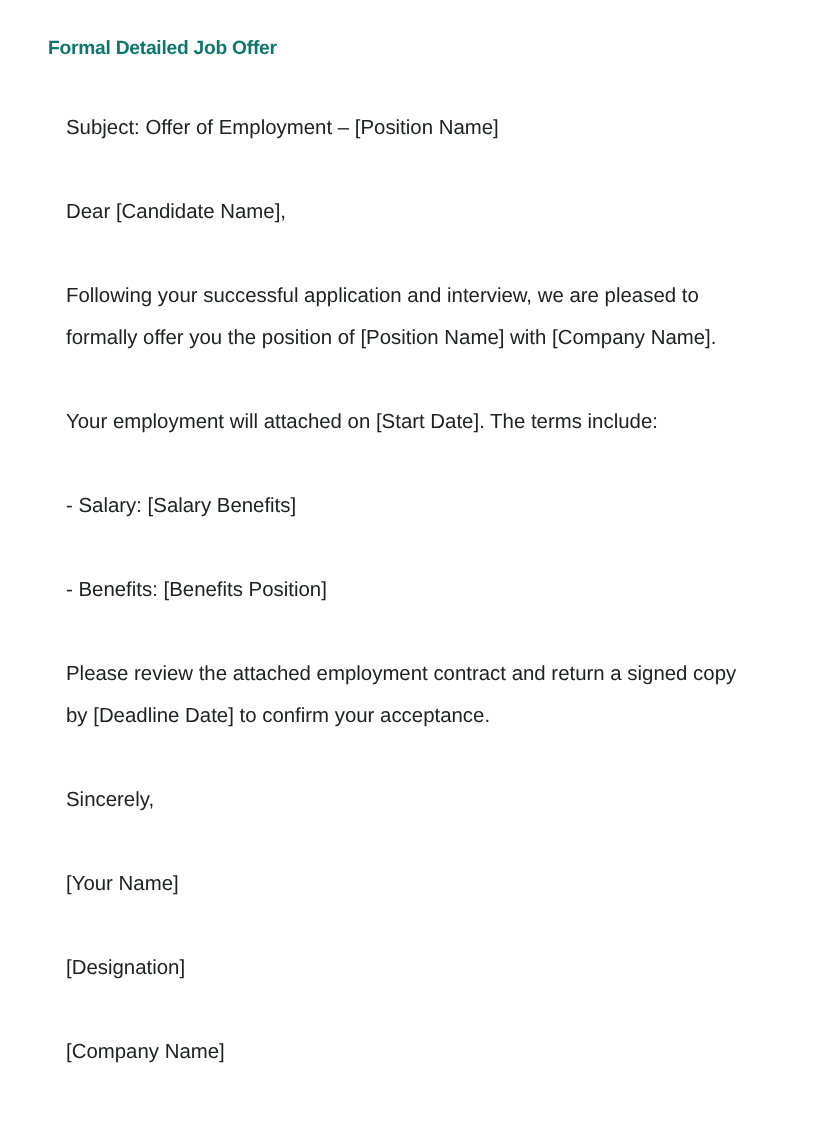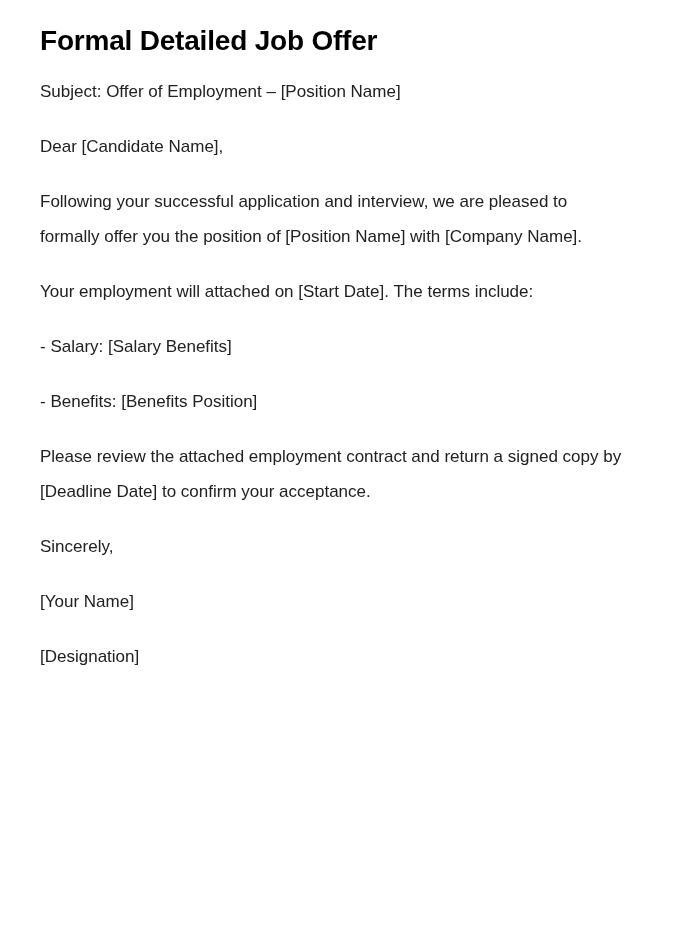--- a/index.html
+++ b/index.html
@@ -15,39 +15,39 @@
     -webkit-font-smoothing: antialiased;
   }
   .page {
     box-sizing: border-box;
     width: 700px;
     height: 952px;
     background: #ffffff;
     padding: 0 60px 0 40px;
   }
   .doc-title {
-    font-size: 28px;
+    font-size: 16px;
     font-weight: bold;
     line-height: 30px;
-    color: #000000;
+    color: #0f766e;
     letter-spacing: -0.2px;
     margin: 0;
     padding-top: 26px;
     padding-bottom: 0;
   }
   .doc-body {
     margin: 0;
     padding: 0;
     list-style: none;
   }
   .para {
     font-size: 17px;
     line-height: 35px;
     color: #202124;
-    margin: 0;
+    margin: 15px;
     padding-top: 20px;
     max-width: 590px;
     word-wrap: break-word;
     white-space: normal;
   }
   .para.first-para {
     padding-top: 18px;
   }
 </style>
 </head>
@@ -74,15 +74,16 @@
 
 
     <p class="para">Please review the attached employment contract and return a signed copy by [Deadline Date] to confirm your acceptance.</p>
 
     <p class="para">Sincerely,</p>
 
     <p class="para">[Your Name]</p>
 
     <p class="para">[Designation]</p>
 
+    <p class="para">[Company Name]</p>
 
   </div>
 </div>
 
 </body></html>

